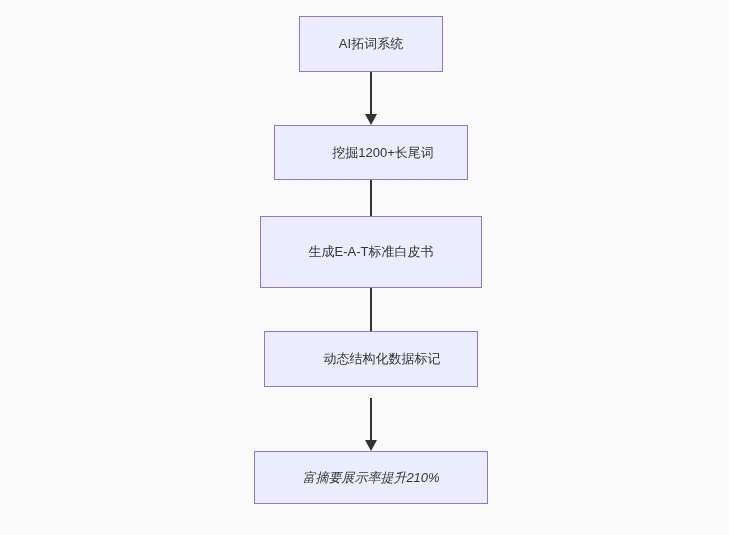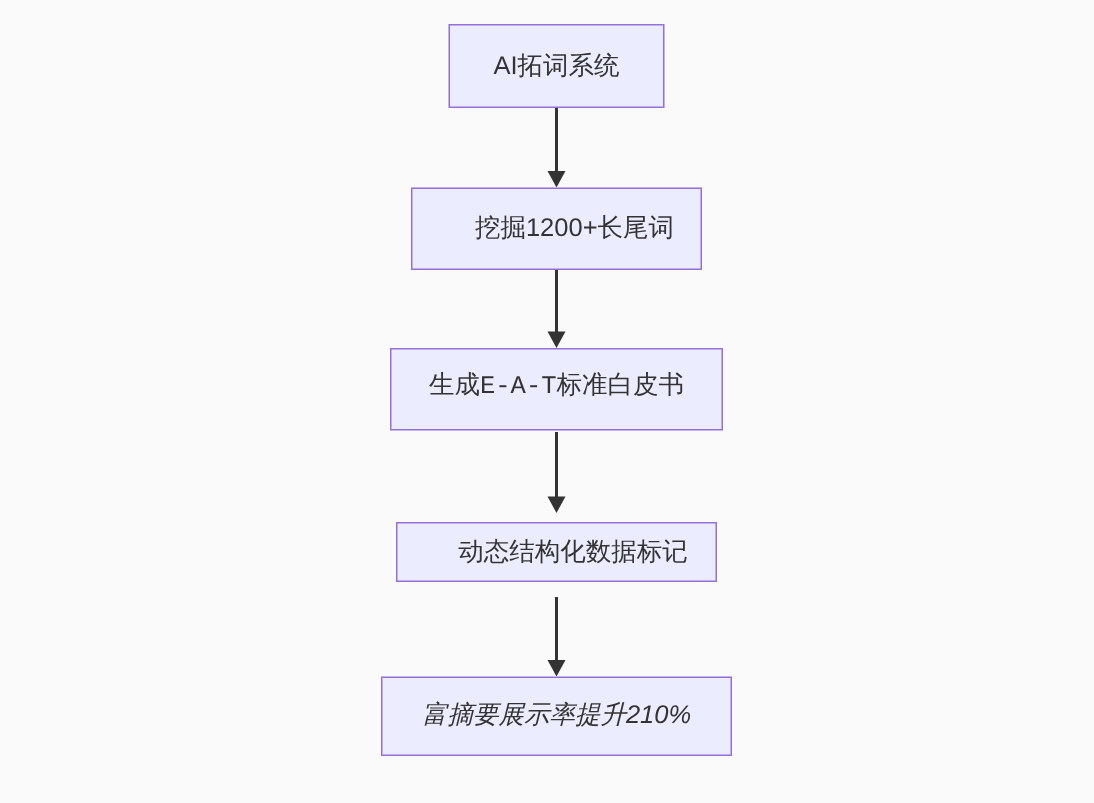--- a/index.html
+++ b/index.html
@@ -22,21 +22,21 @@
 
   
   .node {
     position: absolute;
     box-sizing: border-box;
     background: #ECECFF;
     border: 1.5px solid #9370DB;
     display: flex;
     align-items: center;
     justify-content: center;
-    font-size: 17px;
+    font-size: 13px;
     color: #333333;
     text-align: center;
     line-height: 1.2;
   }
 
   
   .edge-line {
     position: absolute;
     width: 2px;
     background: #333333;
@@ -62,28 +62,28 @@
   <div class="edge-line" style="left:370px; top:72px; height:43px;"></div>
   <div class="edge-head" style="left:365px; top:114px;"></div>
 
   <div class="node" style="left:274px; top:125px; width:194px; height:55px;padding-left:24px;">
     <span>挖掘1200+长尾词</span>
   </div>
 
   <div class="edge-line" style="left:370px; top:180px; height:42px;"></div>
   <div class="edge-head" style="left:365px; top:221px;"></div>
 
-  <div class="node" style="left:260px; top:232px; width:222px; height:55px;font-family:Liberation Mono, monospace;">
+  <div class="node" style="left:260px; top:216px; width:222px; height:72px;">
     <span>生成E-A-T标准白皮书</span>
   </div>
 
   <div class="edge-line" style="left:370px; top:288px; height:44px;"></div>
   <div class="edge-head" style="left:365px; top:331px;"></div>
 
-  <div class="node" style="left:264px; top:348px; width:214px; height:40px;padding-left:22px;">
+  <div class="node" style="left:264px; top:331px; width:214px; height:56px;padding-left:22px;">
     <span>动态结构化数据标记</span>
   </div>
 
   <div class="edge-line" style="left:370px; top:398px; height:43px;"></div>
   <div class="edge-head" style="left:365px; top:440px;"></div>
 
   <div class="node" style="left:254px; top:451px; width:234px; height:53px;font-style:italic;">
     <span>富摘要展示率提升210%</span>
   </div>
 

